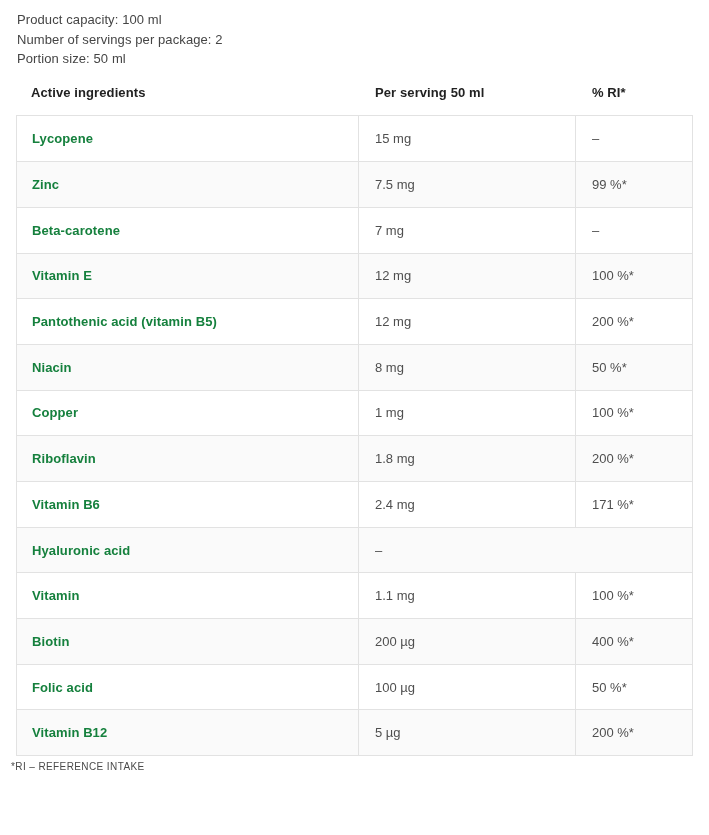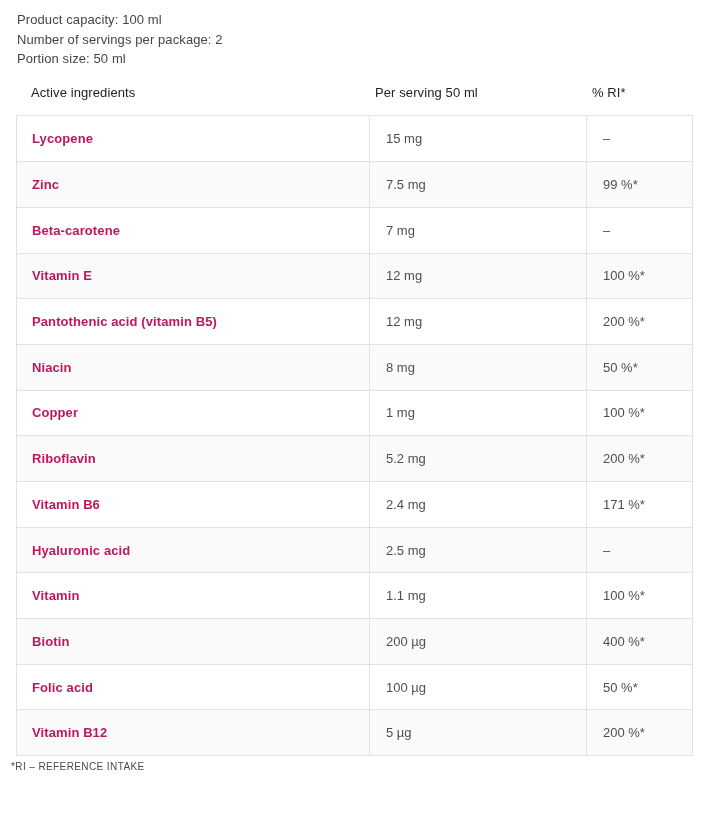--- a/index.html
+++ b/index.html
@@ -30,21 +30,21 @@
   }
 
   .table-head {
     margin: 16px 0 0 16px;
     width: 677px;
     display: grid;
     grid-template-columns: 342px 217px 118px;
   }
   .table-head .hcell {
     font-size: 13px;
-    font-weight: 400;
+    font-weight: 700;
     color: #222222;
     letter-spacing: 0.1px;
   }
   .table-head .hcell:nth-child(1) { padding-left: 15px; }
   .table-head .hcell:nth-child(2) { padding-left: 17px; }
   .table-head .hcell:nth-child(3) { padding-left: 17px; }
 
   .table {
     margin: 15px 0 0 16px;
     width: 677px;
@@ -63,28 +63,27 @@
     display: flex;
     align-items: center;
     font-size: 13px;
     overflow: hidden;
     white-space: nowrap;
   }
   .cell + .cell { border-left: 1px solid #e2e2e2; }
   .cell.name {
     padding-left: 15px;
     font-weight: 600;
-    color: #be185d;
+    color: #15803d;
     letter-spacing: 0.1px;
   }
   .cell.val {
     padding-left: 16px;
     font-weight: 400;
     color: #4f4f4f;
-    margin-left: 11px;
   }
 
   .footnote {
     margin: 5px 0 0 11px;
     font-size: 10px;
     color: #4a4a4a;
     letter-spacing: 0.4px;
   }
 </style>
 </head>
@@ -143,33 +142,32 @@
     </div>
 
     <div class="row">
       <div class="cell name">Copper</div>
       <div class="cell val">1 mg</div>
       <div class="cell val">100 %*</div>
     </div>
 
     <div class="row">
       <div class="cell name">Riboflavin</div>
-      <div class="cell val">5.2 mg</div>
+      <div class="cell val">1.8 mg</div>
       <div class="cell val">200 %*</div>
     </div>
 
     <div class="row">
       <div class="cell name">Vitamin B6</div>
       <div class="cell val">2.4 mg</div>
       <div class="cell val">171 %*</div>
     </div>
 
     <div class="row">
       <div class="cell name">Hyaluronic acid</div>
-      <div class="cell val">2.5 mg</div>
       <div class="cell val">–</div>
     </div>
 
     <div class="row">
       <div class="cell name">Vitamin</div>
       <div class="cell val">1.1 mg</div>
       <div class="cell val">100 %*</div>
     </div>
 
     <div class="row">

